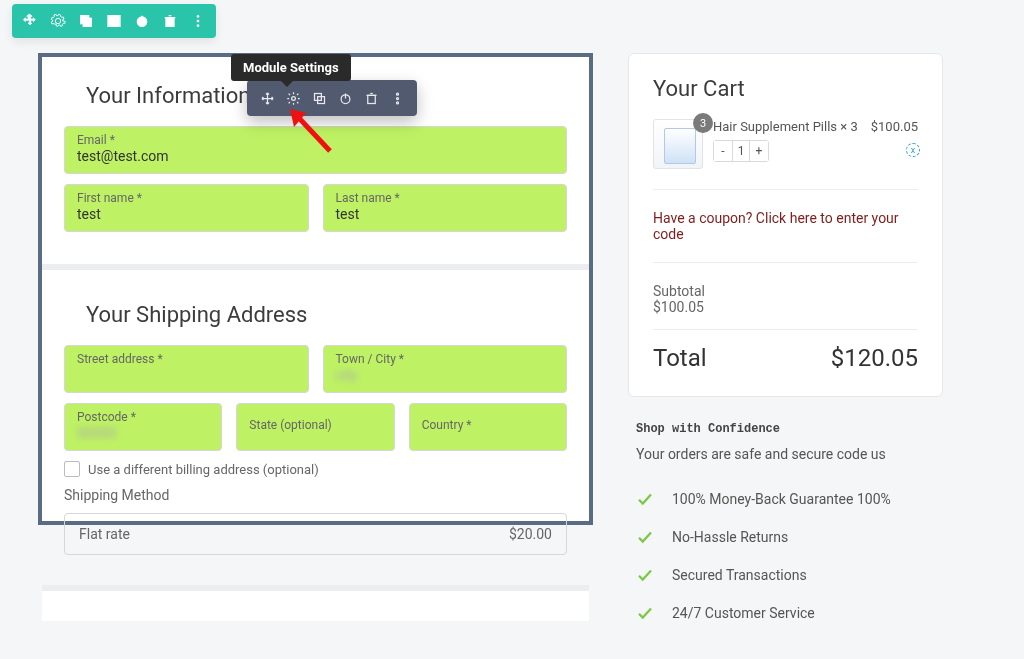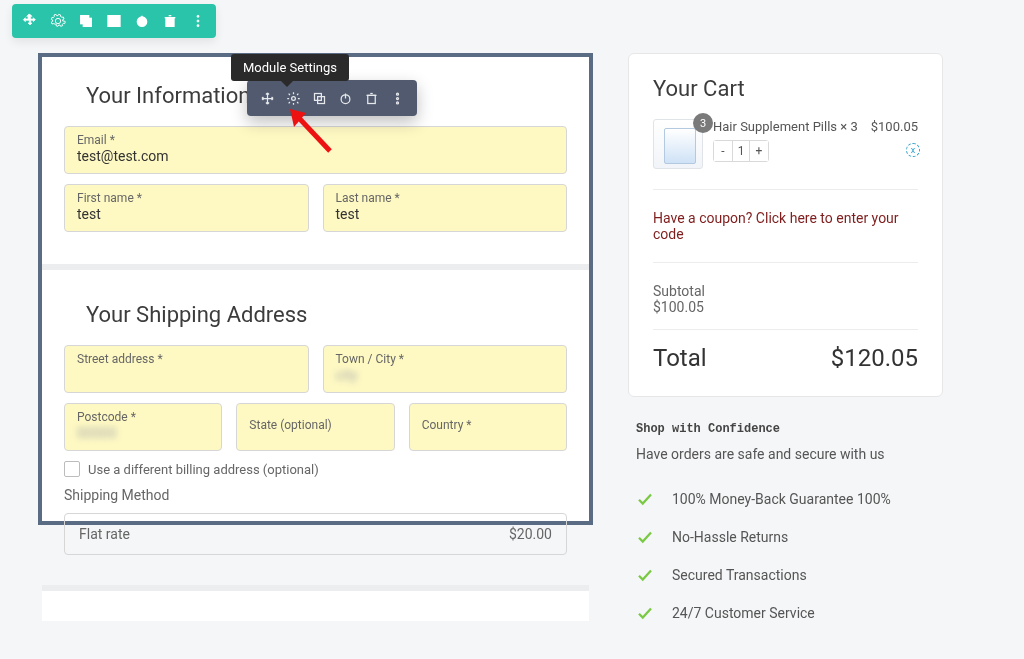--- a/index.html
+++ b/index.html
@@ -50,21 +50,21 @@
   }
   .form-area { padding: 0 22px 22px 22px; border-bottom: 6px solid #ebedef;}
   .form-area.nobottom { border-bottom:none; padding-bottom:10px;}
   .field-row { display:flex; gap:14px; margin-bottom:10px;}
   .field {
     flex:1;
     border:1px solid #d6d6d6;
     border-radius:4px;
     padding:6px 12px 8px 12px;
     min-height:48px;
-    background:#fef9c3;
+    background:#bef264;
   }
   .field.half { }
   .flabel { font-size:12px; color:#666;}
   .fval { font-size:14px; color:#333; margin-top:1px;}
   .fval.blur { filter: blur(3px); color:#aaa; }
   .checkbox-row { display:flex; align-items:center; gap:8px; margin:8px 0 10px 0;}
   .cbox {
     width:16px; height:16px; border:1px solid #bcbcbc; border-radius:2px; background:#fff;
   }
   .cbtext { font-size:13px; color:#666;}
@@ -93,20 +93,21 @@
     color:#e6e8ec; cursor:pointer;
   }
   .module-toolbar .tbtn2 svg { width:15px; height:15px; fill:none; stroke:#e6e8ec; stroke-width:2;}
   .tooltip {
     position:absolute;
     left:231px; top:54px;
     background:#2a2a2a; color:#fff;
     font-size:13px; padding:6px 12px;
     border-radius:3px;
     z-index:60;
+    font-weight:bold;
   }
   .tooltip::after{
     content:""; position:absolute; bottom:-6px; left:50px;
     border-left:6px solid transparent; border-right:6px solid transparent;
     border-top:6px solid #2a2a2a;
   }
   .red-arrow {
     position:absolute;
     left:288px; top:109px;
     z-index:55;
@@ -358,21 +359,21 @@
   </div>
   <div class="divider" style="margin:14px 0"></div>
   <div class="total-row">
     <span>Total</span>
     <span>$120.05</span>
   </div>
 </div>
 
 <div class="confidence">
   <div class="conf-title">Shop with Confidence</div>
-  <div class="conf-sub">Have orders are safe and secure with us</div>
+  <div class="conf-sub">Your orders are safe and secure code us</div>
   <ul class="clist">
     <li>
         <span class="check"><svg viewBox="0 0 24 24">
             <polyline points="4 13 9 18 20 6"></polyline>
           </svg></span>
         <span>100% Money-Back Guarantee 100%</span>
       </li>
     <li>
         <span class="check"><svg viewBox="0 0 24 24">
             <polyline points="4 13 9 18 20 6"></polyline>

